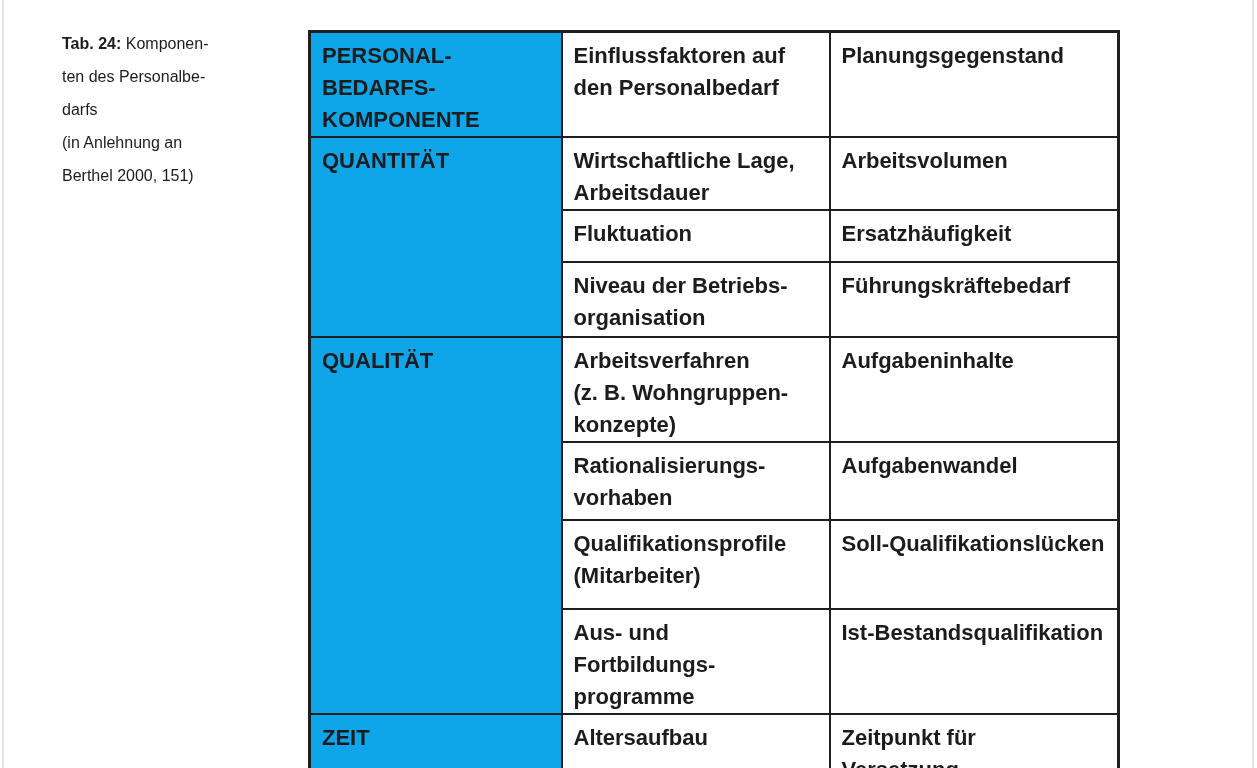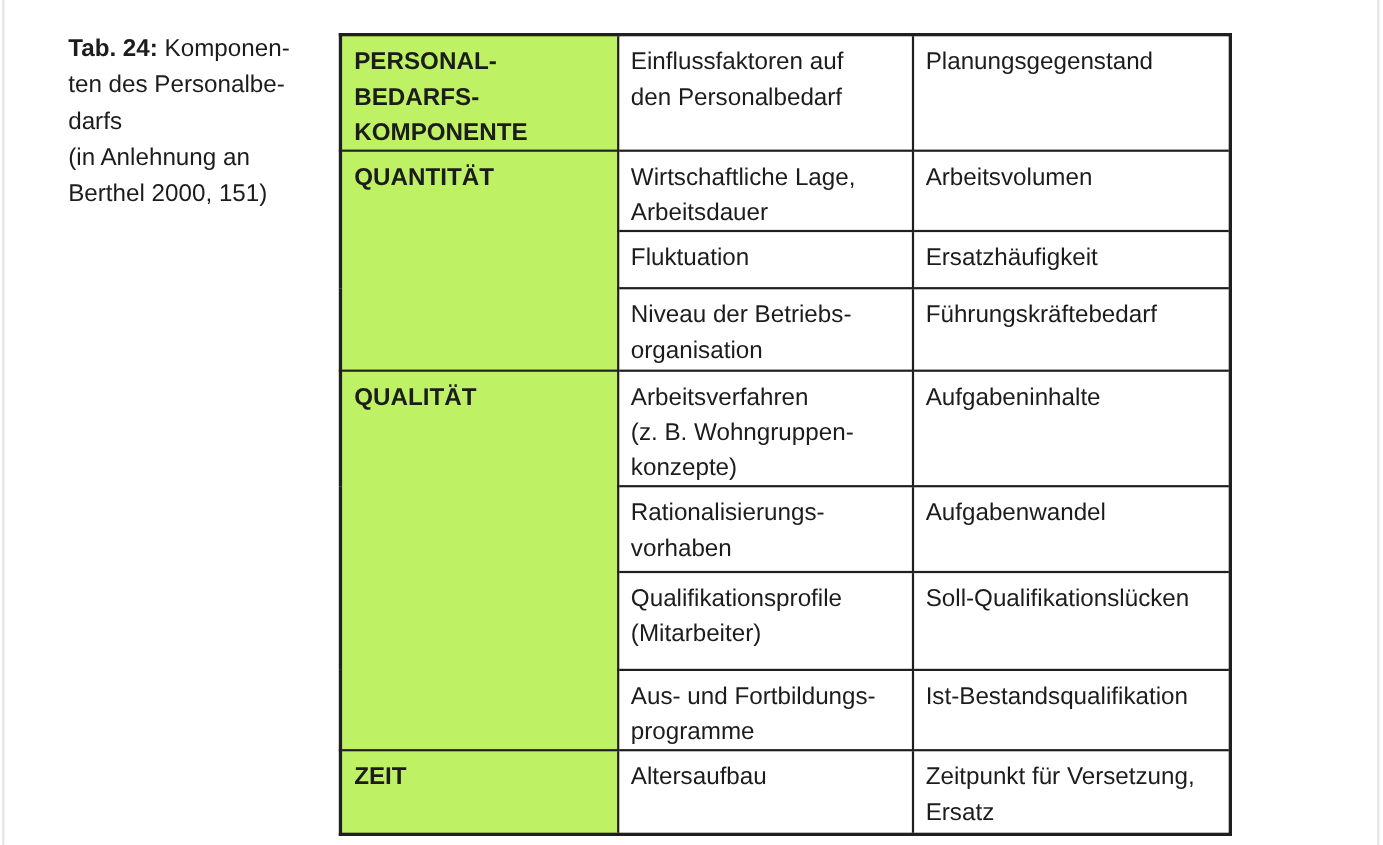--- a/index.html
+++ b/index.html
@@ -21,47 +21,47 @@
     background: #e4e4e4;
   }
   .page-edge.left  { left: 2px; }
   .page-edge.right { left: 1252px; }
 
   .caption {
     position: absolute;
     left: 62px;
     top: 27px;
     width: 252px;
-    font-size: 22px;
+    font-size: 16px;
     line-height: 33px;
     white-space: pre-line;
   }
   .caption .lbl { font-weight: bold; }
 
   table.tbl {
     position: absolute;
     left: 308px;
     top: 30px;
     border-collapse: collapse;
     table-layout: fixed;
     border: 3px solid #1f1f1f;
   }
   .tbl th, .tbl td {
     border: 2px solid #1f1f1f;
     vertical-align: top;
     text-align: left;
     padding: 7px 12px 0 11px;
     font-size: 22px;
     line-height: 32px;
-    font-weight: normal;
+    font-weight: bold;
     white-space: pre-line;
     overflow: hidden;
   }
   .tbl .cat {
-    background: #bef264;
+    background: #0ea5e9;
     font-weight: bold;
   }
 </style>
 </head>
 <body>
 
 <div class="page-edge left"></div>
 <div class="page-edge right"></div>
 
 <div class="caption"><span class="lbl">Tab. 24:</span> <span>Komponen-

